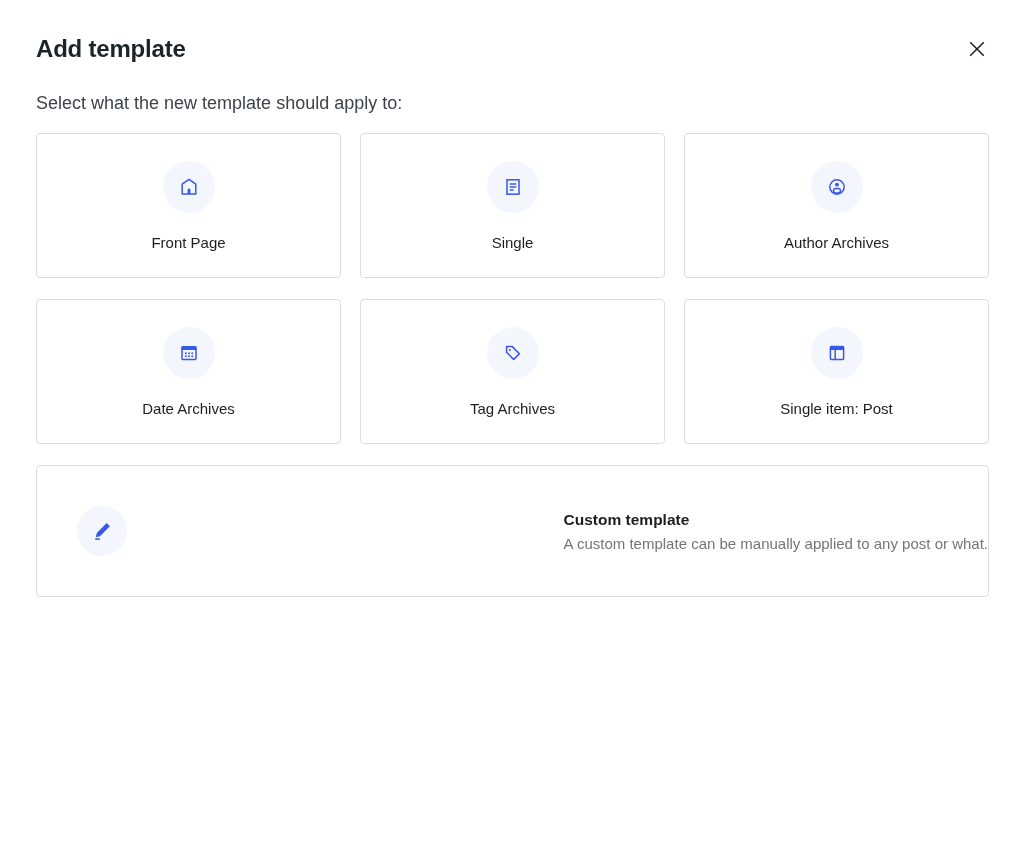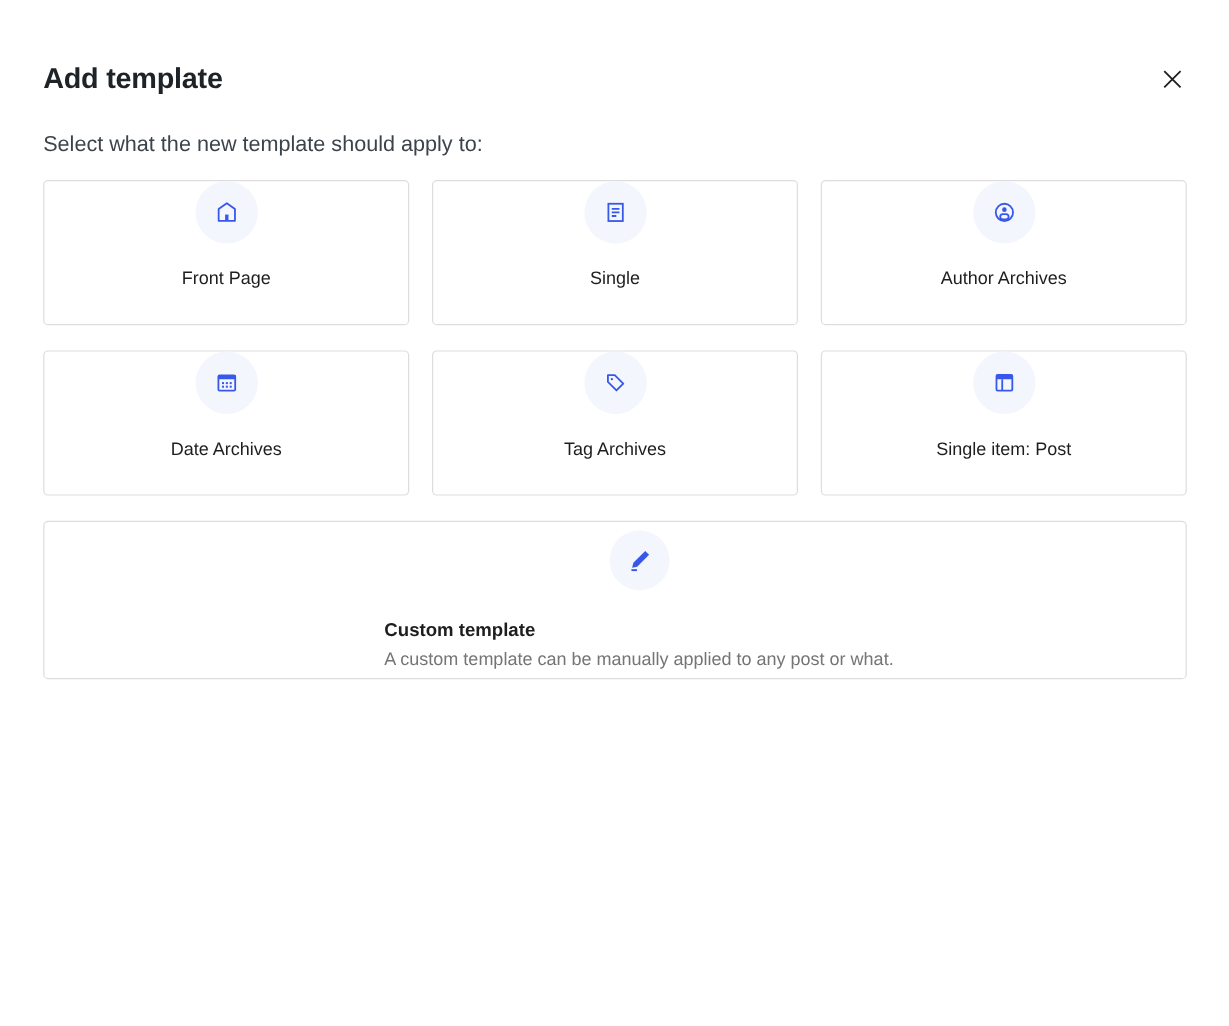--- a/index.html
+++ b/index.html
@@ -6,21 +6,21 @@
   html, body { margin: 0; padding: 0; }
   body {
     width: 1024px;
     height: 855px;
     background: #ffffff;
     font-family: "Liberation Sans", sans-serif;
     color: #1e1e1e;
     overflow: hidden;
   }
   .modal {
-    padding: 51px 35px 0 36px;
+    padding: 34px 35px 0 36px;
   }
   .page-header {
     display: flex;
     align-items: flex-start;
     justify-content: space-between;
     margin-bottom: 30px;
   }
   .page-title {
     font-size: 24px;
     line-height: 29px;
@@ -43,28 +43,28 @@
     line-height: 20px;
     color: #3c434a;
     margin: 0 0 20px 0;
   }
   .grid {
     display: grid;
     grid-template-columns: repeat(3, 1fr);
     gap: 21px 19px;
   }
   .card {
-    height: 121px;
+    height: 145px;
     border: 1px solid #dddddd;
     border-radius: 4px;
     background: #ffffff;
     display: flex;
     flex-direction: column;
     align-items: center;
-    justify-content: flex-start;
+    justify-content: center;
     cursor: pointer;
     font-family: inherit;
     padding: 0;
   }
   .icon-circle {
     width: 52px;
     height: 52px;
     border-radius: 50%;
     background: #f4f6fd;
     display: flex;
@@ -73,22 +73,22 @@
     margin-bottom: 21px;
     flex: none;
   }
   .card-label {
     font-size: 15px;
     color: #1e1e1e;
   }
   .custom-card {
     grid-column: 1 / -1;
     height: 132px;
-    flex-direction: column;
-    justify-content: center;
+    flex-direction: row;
+    justify-content: space-between;
     text-align: left;
     padding-left: 40px;
     gap: 25px;
   }
   .custom-card .icon-circle {
     width: 50px;
     height: 50px;
     margin-bottom: 0;
   }
   .custom-text { display: flex; flex-direction: column; }

